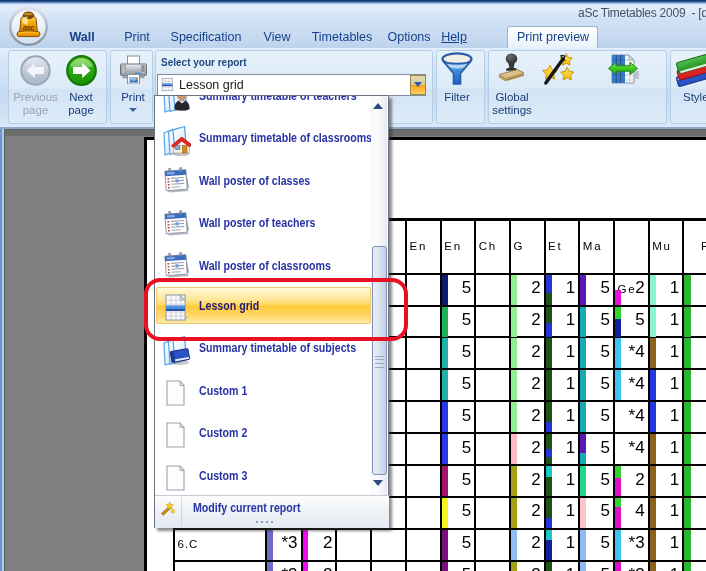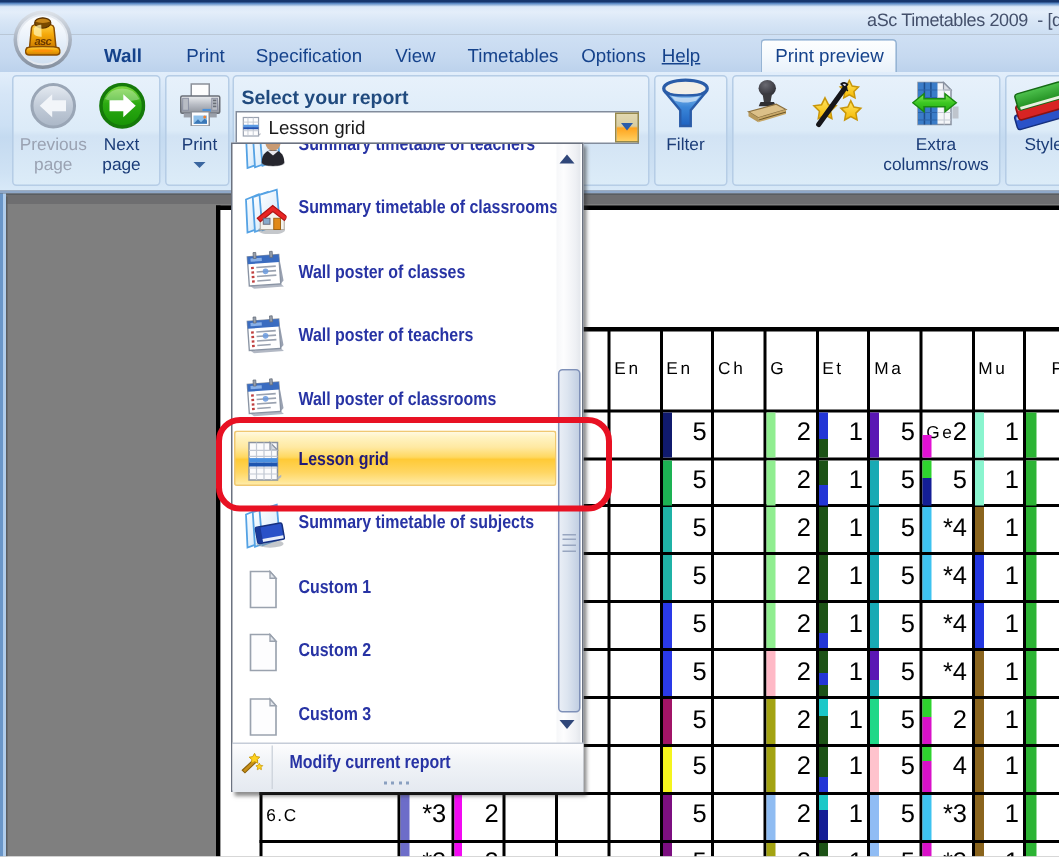--- a/index.html
+++ b/index.html
@@ -115,21 +115,21 @@
 <rect x="17" y="18.6" width="5.5" height="2" fill="#4a90d9"></rect>
 <rect x="4.5" y="21.5" width="22" height="2.8" fill="#9aa0aa"></rect>
 <rect x="9.5" y="20.5" width="12" height="9.5" fill="#fdfdfe" stroke="#8a8f98" stroke-width="1"></rect>
 <rect x="11" y="23" width="9" height="5.5" fill="#8ec0ea"></rect>
 <path d="M11 28.5 l3-3 2 2 2.5-2.5 1.5 1.5 0 2z" fill="#3a78b8"></path>
 <circle cx="18.5" cy="24" r="1" fill="#f08030"></circle>
     </svg>
 <div class="blabel" style="left:108px;top:90.5px;width:50px;color:#1b3c78;">Print</div>
 <div class="abs" style="left:129px;top:108px;width:0;height:0;border-left:4px solid transparent;border-right:4px solid transparent;border-top:4px solid #3a66a0;"></div>
 
-<div class="abs" style="left:161px;top:56.5px;font-size:13px;font-weight:bold;color:#204a7e;">Select your report</div>
+<div class="abs" style="left:161px;top:56.5px;font-size:10px;font-weight:bold;color:#204a7e;">Select your report</div>
 <div class="abs" style="left:156.5px;top:73.5px;width:269.5px;height:22px;background:#fff;border:1px solid #828c9c;"></div>
 <svg class="abs" style="left:160px;top:77px;" width="15" height="15" viewBox="0 0 17 17">
 <rect x="2.5" y="1.5" width="11.5" height="14" fill="#fdfdfe" stroke="#9aa2b0" stroke-width="0.9"></rect>
 <g stroke="#c2c8d2" stroke-width="0.7">
         <line x1="2.5" y1="5" x2="14" y2="5"></line>
         <line x1="2.5" y1="11.5" x2="14" y2="11.5"></line>
         <line x1="6" y1="1.5" x2="6" y2="15.5"></line>
         <line x1="10" y1="1.5" x2="10" y2="15.5"></line>
       </g>
 <rect x="2.5" y="7" width="11.5" height="1.8" fill="#5a9ae4"></rect>
@@ -162,20 +162,21 @@
         </radialGradient>
       </defs>
 <ellipse cx="17.5" cy="5.8" rx="5.8" ry="5.4" fill="url(#stgrad)"></ellipse>
 <path d="M14.3 9.5 L20.7 9.5 L19.7 15 L15.3 15 Z" fill="#3a3a3e"></path>
 <path d="M13 15 L22 15 L23.2 17.8 L11.8 17.8 Z" fill="#2e2e32"></path>
 <path d="M5 21.5 L23.5 16.5 L30 20 L11.5 25.5 Z" fill="#dcc088" stroke="#8a7040" stroke-width="0.8"></path>
 <path d="M5 21.5 L11.5 25.5 L11.5 28.5 L5 24.5 Z" fill="#b89a5c"></path>
 <path d="M11.5 25.5 L30 20 L30 23 L11.5 28.5 Z" fill="#c8a868"></path>
 <path d="M11.5 26.8 L30 21.4 L30 22 L11.5 27.4 Z" fill="#6a5426"></path>
     </svg>
+<div class="blabel" style="left:481px;top:90.5px;width:62px;color:#1b3c78;">Global settings</div>
 
 <svg class="abs" style="left:540px;top:52px;" width="36" height="34" viewBox="0 0 36 34">
       <defs>
         <linearGradient id="stargrad" x1="0" y1="0" x2="0" y2="1">
           <stop offset="0" stop-color="#ffe664"></stop>
           <stop offset="1" stop-color="#f5b800"></stop>
         </linearGradient>
       </defs>
 <path d="M10 13.2 l2.3 4.6 5.1 0.7 -3.7 3.6 0.9 5 -4.6-2.4 -4.5 2.4 0.8-5 -3.7-3.6 5.1-0.7 z" fill="url(#stargrad)" stroke="#c8960a" stroke-width="1"></path>
 <path d="M26.2 1.6 l1.9 3.8 4.2 0.6 -3 3 0.7 4.2 -3.8-2 -3.7 2 0.7-4.2 -3-3 4.2-0.6 z" fill="url(#stargrad)" stroke="#c8960a" stroke-width="1"></path>
@@ -211,21 +212,20 @@
         <line x1="17" y1="7" x2="26" y2="7"></line>
         <line x1="17" y1="12" x2="26" y2="12"></line>
         <line x1="17" y1="17" x2="26" y2="17"></line>
         <line x1="17" y1="22" x2="26" y2="22"></line>
         <line x1="17" y1="27" x2="26" y2="27"></line>
         <line x1="21.5" y1="7" x2="21.5" y2="30"></line>
       </g>
 <rect x="27" y="18" width="4" height="8" fill="#b0b4ba" opacity="0.7"></rect>
 <path d="M0.5 15.5 L8 9.5 L8 12.8 L22 12.8 L22 9.5 L29.5 15.5 L22 21.5 L22 18.2 L8 18.2 L8 21.5 Z" fill="url(#argrad)" stroke="#1a8a10" stroke-width="1"></path>
     </svg>
-<div class="blabel" style="left:575px;top:90.5px;width:98px;color:#1b3c78;">Extra<br>columns/rows</div>
 
 <svg class="abs" style="left:674px;top:54px;" width="40" height="34" viewBox="0 0 40 34">
 <defs>
         <linearGradient id="bookgrad" x1="0" y1="0" x2="0" y2="1">
           <stop offset="0" stop-color="#4ec24e"></stop>
           <stop offset="1" stop-color="#1d8a1d"></stop>
         </linearGradient>
       </defs>
 <g transform="rotate(-16 20 17)">
 <rect x="1" y="18" width="32" height="10" rx="2" fill="#2a52c8" stroke="#16307e" stroke-width="1"></rect>

